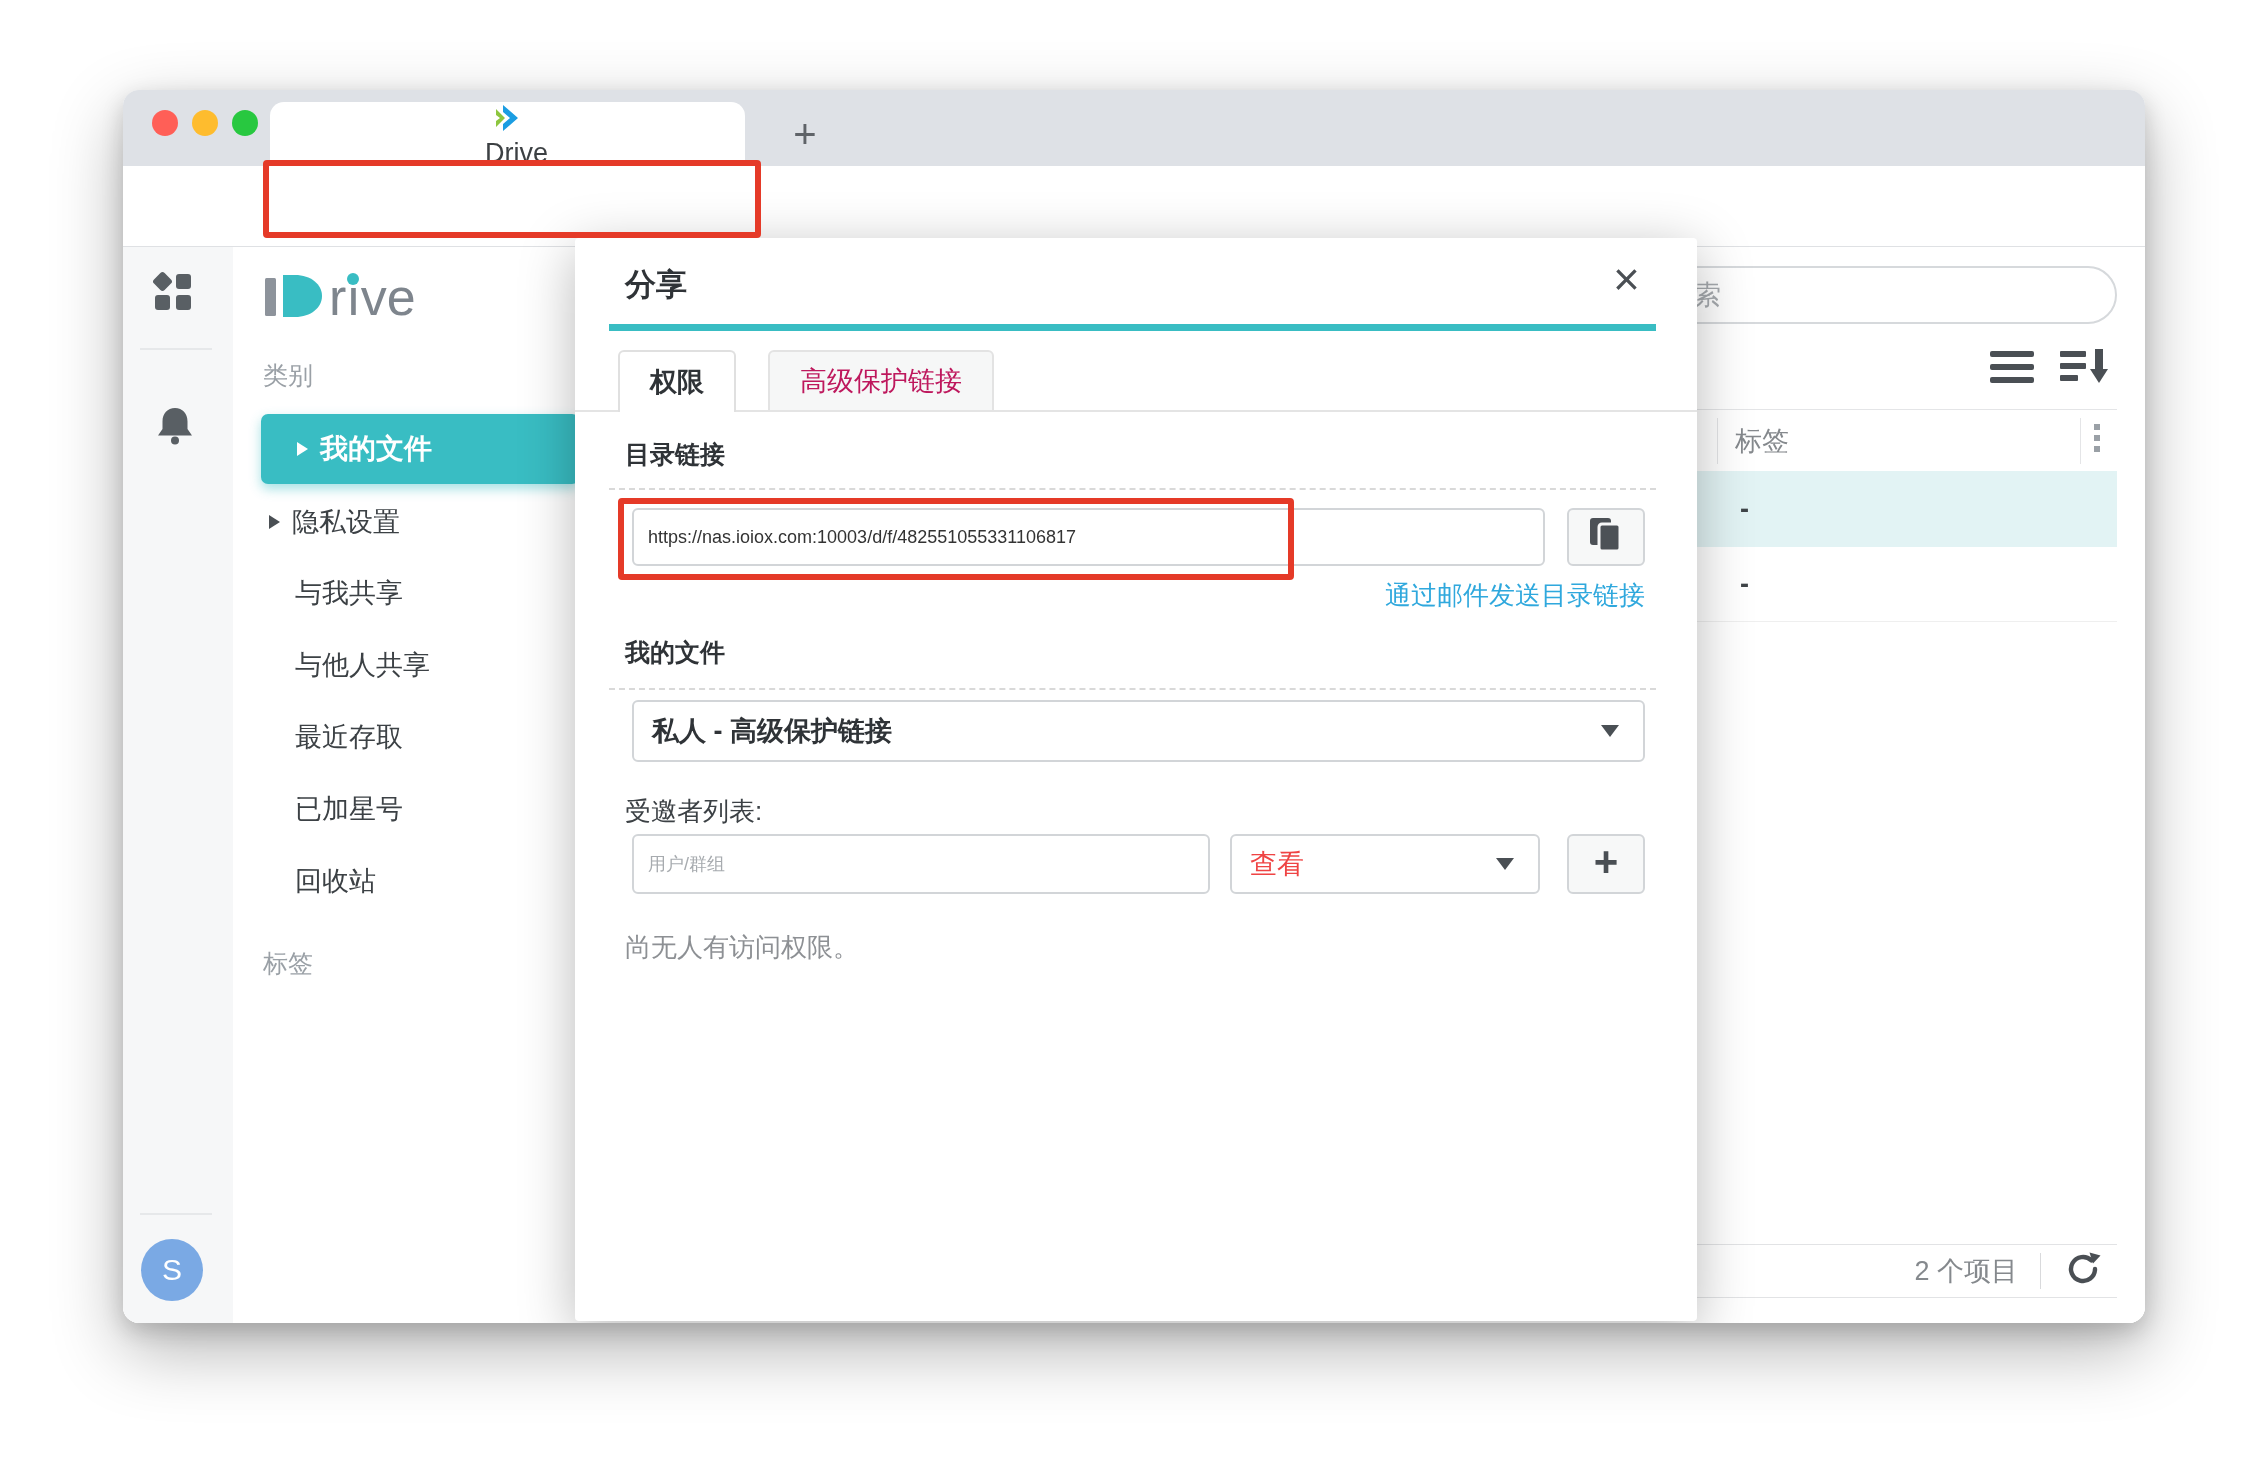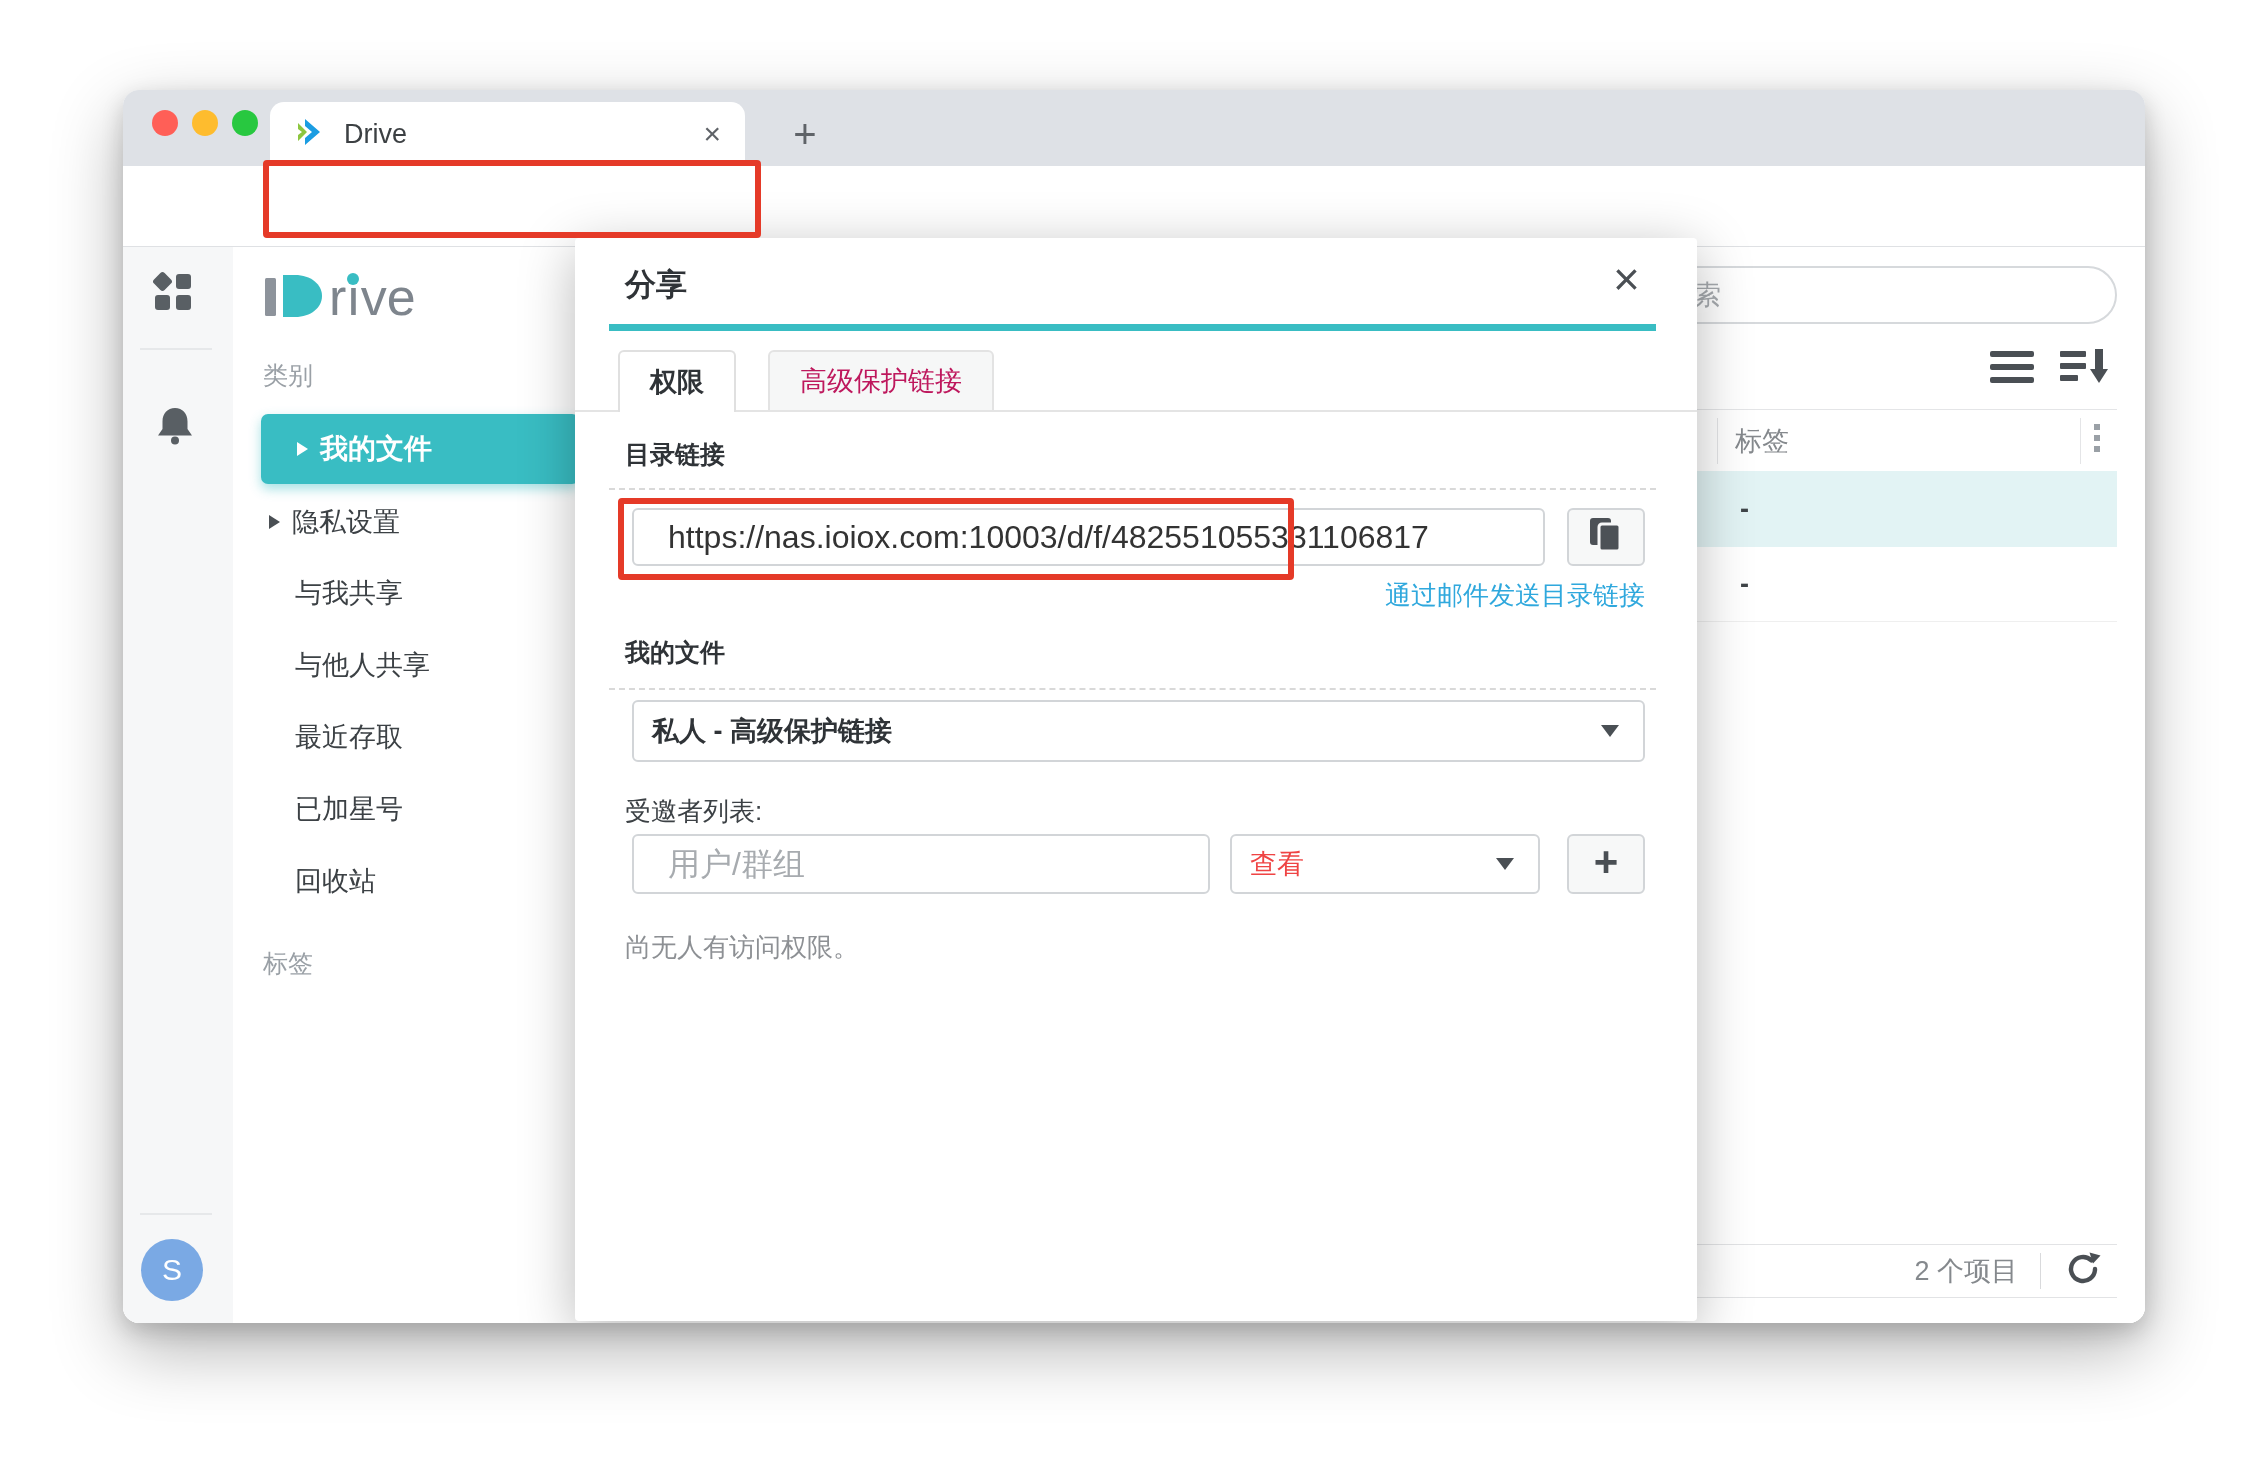--- a/index.html
+++ b/index.html
@@ -9,21 +9,21 @@
 
   
   .window{left:123px;top:90px;width:2022px;height:1233px;border-radius:16px;overflow:hidden;
           background:#fff;box-shadow:0 26px 70px rgba(0,0,0,.30),0 8px 22px rgba(0,0,0,.16);}
   .tabstrip{left:0;top:0;right:0;height:76px;background:#dee1e6;}
   .light{width:26px;height:26px;border-radius:50%;top:20px;}
   .light.red{left:29px;background:#ff5f57;}
   .light.yellow{left:69px;background:#febc2e;}
   .light.green{left:109px;background:#28c840;}
   .tab{left:147px;top:12px;width:475px;height:64px;background:#fff;border-radius:14px 14px 0 0;
-       display:flex;align-items:center;padding:0 24px;box-sizing:border-box;}
+       display:flex;align-items:center;padding:0 24px;box-sizing:border-box;flex-direction:column;}
   .tab-title{font-size:27px;color:#3c4043;margin-left:18px;flex:1;}
   .tab-close{font-size:30px;color:#5f6368;line-height:1;}
   .newtab{left:652px;top:14px;width:60px;height:60px;display:flex;align-items:center;justify-content:center;
           font-size:40px;color:#5f6368;font-weight:300;}
 
   .toolbar{left:0;top:76px;right:0;height:80px;background:#fff;}
   .navicon{top:88px;width:56px;height:56px;display:flex;align-items:center;justify-content:center;}
   .urlpill{left:149px;top:88px;width:1653px;height:56px;background:#f1f3f4;border-radius:28px;
            display:flex;align-items:center;padding:0 10px 0 12px;box-sizing:border-box;}
   .urltext{font-size:27px;margin-left:16px;white-space:nowrap;}
@@ -80,22 +80,22 @@
   .dlg-title{left:50px;top:26px;font-size:31px;font-weight:bold;color:#2f3337;}
   .dlg-close{left:1038px;top:18px;font-size:46px;font-weight:300;color:#4a4f54;line-height:1;}
   .dlg-accent{left:34px;top:86px;width:1047px;height:7px;background:#39bdc3;}
   .tabrule{left:0;top:172px;width:1122px;height:2px;background:#e4e4e4;z-index:1;}
   .dtab{top:112px;height:62px;box-sizing:border-box;display:flex;align-items:center;padding:0 30px;
         font-size:27px;border:2px solid #e0e0e0;border-radius:6px 6px 0 0;}
   .dtab.active{left:43px;background:#fff;border-bottom:none;font-weight:bold;color:#2f3337;z-index:2;text-align:right;}
   .dtab.inactive{left:165px;background:#f6f7f7;color:#be185d;border-color:#e3e3e3;margin-left:28px;}
   .sect{left:50px;font-size:25px;font-weight:bold;color:#2f3337;font-family:Liberation Mono, monospace;}
   .dash{left:34px;width:1047px;border-top:2px dashed #d9d9d9;}
-  .dinput{box-sizing:border-box;border:2px solid #d2d5d8;border-radius:6px;font-size:32px;color:#333;
-          padding:0 34px;font-family:"Liberation Sans",sans-serif;background:#fff;}
+  .dinput{box-sizing:border-box;border:2px solid #d2d5d8;border-radius:6px;font-size:18px;color:#333;
+          padding:0 14px;font-family:"Liberation Sans",sans-serif;background:#fff;}
   .dinput::placeholder{color:#a7abaf;}
   .copybtn{left:992px;top:270px;width:78px;height:58px;background:#f7f8f8;border:2px solid #d2d5d8;
            border-radius:6px;box-sizing:border-box;display:flex;align-items:center;justify-content:center;}
   .maillink{left:560px;top:340px;width:510px;text-align:right;font-size:26px;color:#2fa8dd;}
   .dselect{box-sizing:border-box;border:2px solid #d2d5d8;border-radius:6px;background:#fff;
            display:flex;align-items:center;padding:0 24px 0 18px;}
   .caret{width:0;height:0;border-left:9px solid transparent;border-right:9px solid transparent;
          border-top:12px solid #4a4f54;margin-left:auto;}
   .privsel{left:57px;top:462px;width:1013px;height:62px;}
   .privsel span{font-size:27px;font-weight:bold;color:#2f3337;}

